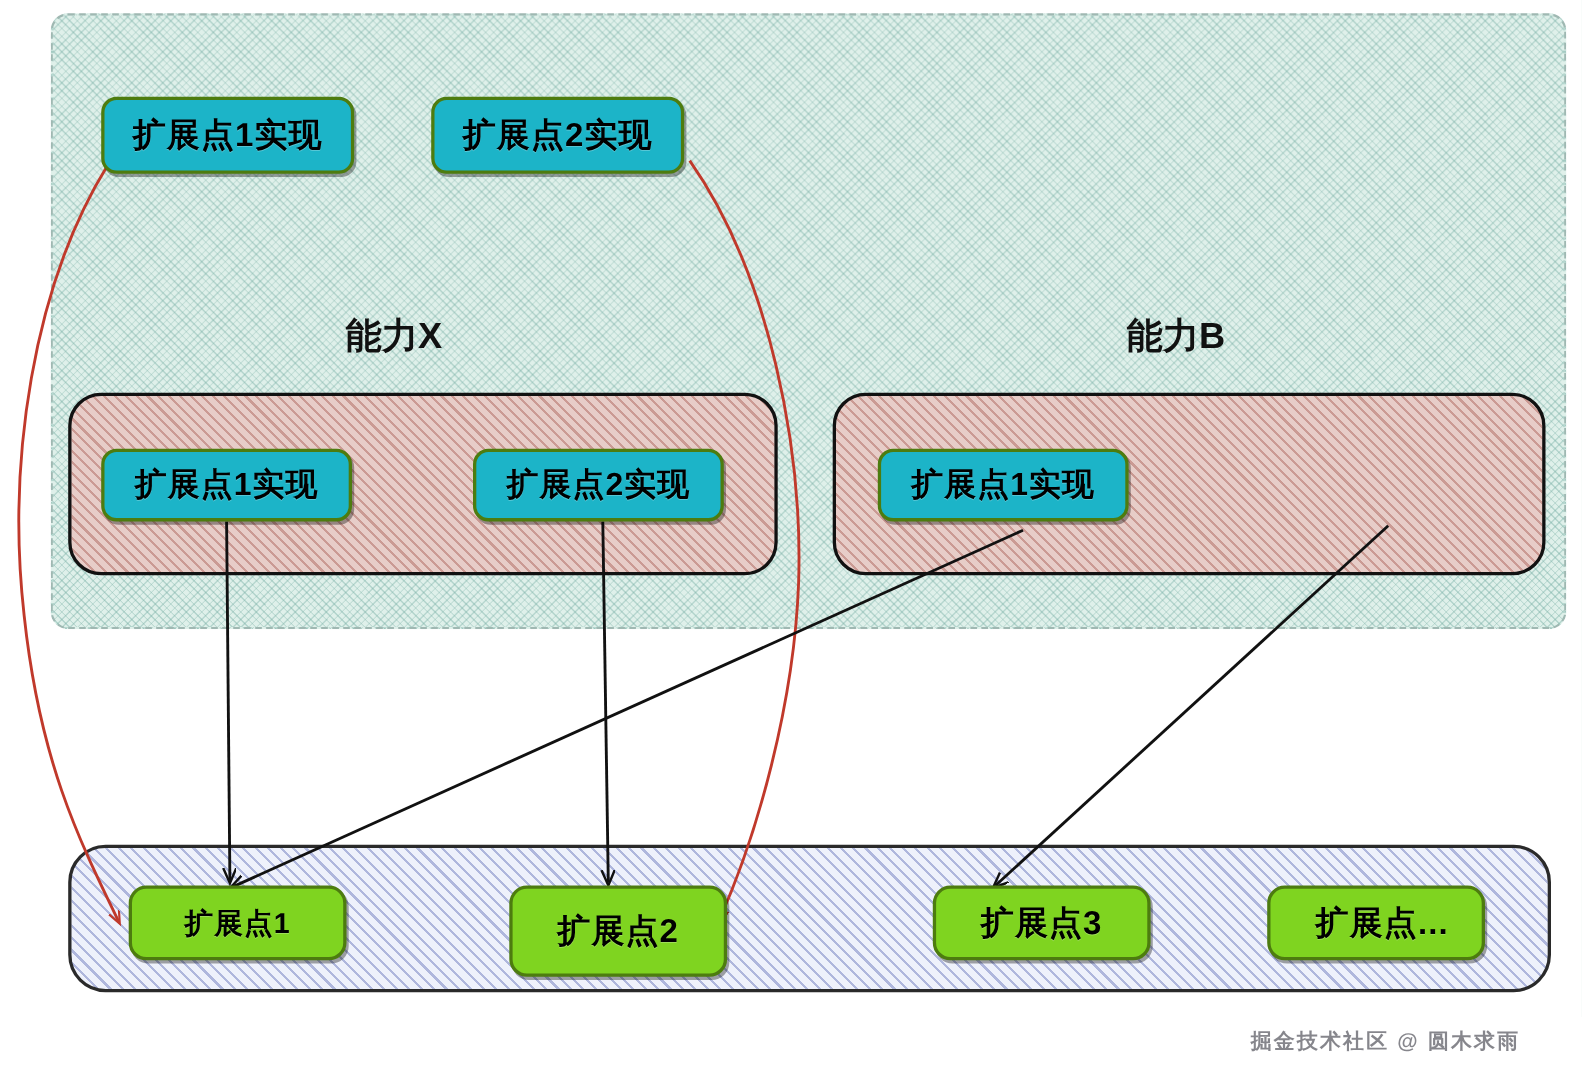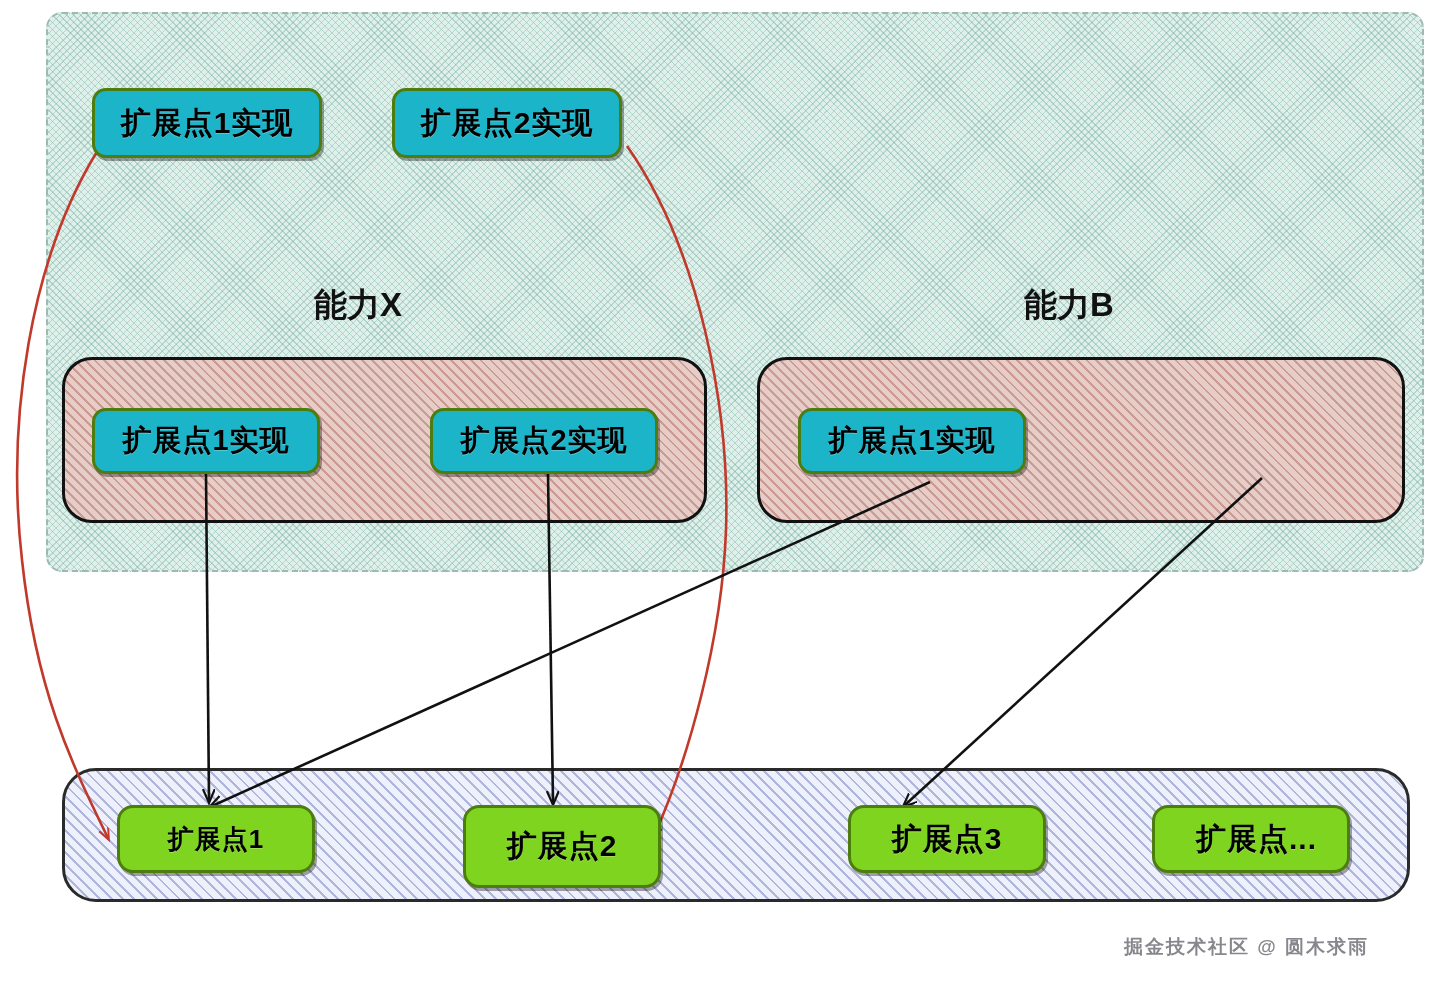--- a/index.html
+++ b/index.html
@@ -95,20 +95,21 @@
     white-space:nowrap;
     pointer-events:none;
   }
   .wm-small{
     position:absolute;
     color:rgba(60,60,70,.62);
     font-weight:700;
     letter-spacing:2px;
     white-space:nowrap;
     pointer-events:none;
+    margin-left:13px;
   }
 
   svg.edges{position:absolute;left:0;top:0;width:1438px;height:984px;overflow:visible;}
 </style>
 </head>
 <body>
 
 <div id="stage">
 
   <div class="outer-container" style="left:46px;top:12px;width:1378px;height:560px;"></div>

